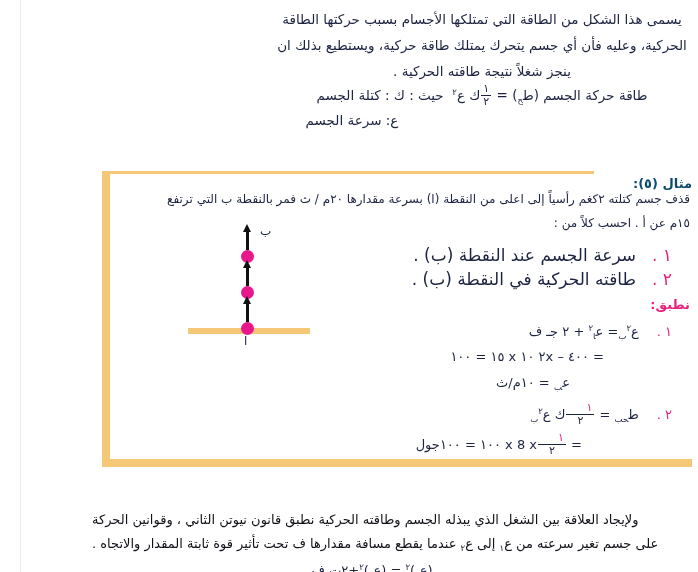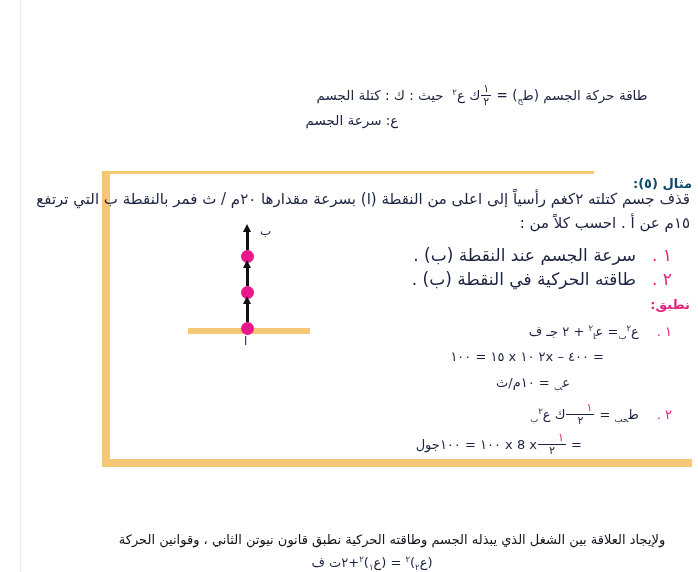--- a/index.html
+++ b/index.html
@@ -130,21 +130,21 @@
     position: absolute;
     left: 2px;
     right: 0px;
     bottom: 6px;
     height: 8px;
     background: #f5c877;
   }
 
   .ex-line {
     position: absolute;
-    font-size: 15px;
+    font-size: 12px;
     line-height: 24px;
     color: #1c2340;
     white-space: nowrap;
     color: #1c2340;
   }
   .ex-q1 { top: 24px; right: 2px; }
   .ex-q2 { top: 48px; right: 2px; }
 
   .ex-item {
     position: absolute;
@@ -239,39 +239,43 @@
     position: absolute;
     top: 508px;
     right: 6px;
     left: 92px;
   }
   .bot-line {
     font-size: 13px;
     line-height: 24px;
     color: #111118;
     white-space: nowrap;
-    text-align: center;
-    margin-top: 20px;
+    text-align: left;
   }
   .bot-eq {
     margin-top: 2px;
     text-align: center;
     font-size: 13px;
     color: #1c2340;
     white-space: nowrap;
     padding-right: 40px;
   }
 </style>
 </head>
 <body>
 
 <div class="page">
 
   <div class="margin-rule"></div>
 
+  <div class="intro-block">
+    <div class="intro-line">يسمى هذا الشكل من الطاقة التي تمتلكها الأجسام بسبب حركتها الطاقة</div>
+    <div class="intro-line">الحركية، وعليه فأن أي جسم يتحرك يمتلك طاقة حركية، ويستطيع بذلك ان</div>
+    <div class="intro-line last">ينجز شغلاً نتيجة طاقته الحركية .</div>
+  </div>
 
 
   <div class="formula-row formula-1">
     <span>طاقة حركة الجسم (ط</span><sub class="v">ح</sub><span>) =</span>
     <span class="frac">
       <span class="num">١</span>
       <span class="den">٢</span>
     </span><span>ك ع</span><sup class="v">٢</sup>
     &nbsp;<span>حيث : ك : كتلة الجسم</span>
   </div>
@@ -334,19 +338,24 @@
 
     <div class="arrow arrow-a"></div>
     <div class="dot dot-a"></div>
 
     <div class="lbl lbl-b">ب</div>
     <div class="lbl lbl-a">ا</div>
   </div>
 
   <div class="bottom-block">
     <div class="bot-line">ولإيجاد العلاقة بين الشغل الذي يبذله الجسم وطاقته الحركية نطبق قانون نيوتن الثاني ، وقوانين الحركة</div>
+    <div class="bot-line">
+      <span>على جسم تغير سرعته من ع</span><sub class="v">١</sub>
+      <span>إلى ع</span><sub class="v">٢</sub>
+      <span>عندما يقطع مسافة مقدارها ف تحت تأثير قوة ثابتة المقدار والاتجاه .</span>
+    </div>
     <div class="bot-eq">
       <span>(ع</span><sub class="v">٢</sub><span>)</span><sup class="v">٢</sup>
       <span>= (ع</span><sub class="v">١</sub><span>)</span><sup class="v">٢</sup><span>+٢ت ف</span>
     </div>
   </div>
 
 </div>
 
 </body></html>

